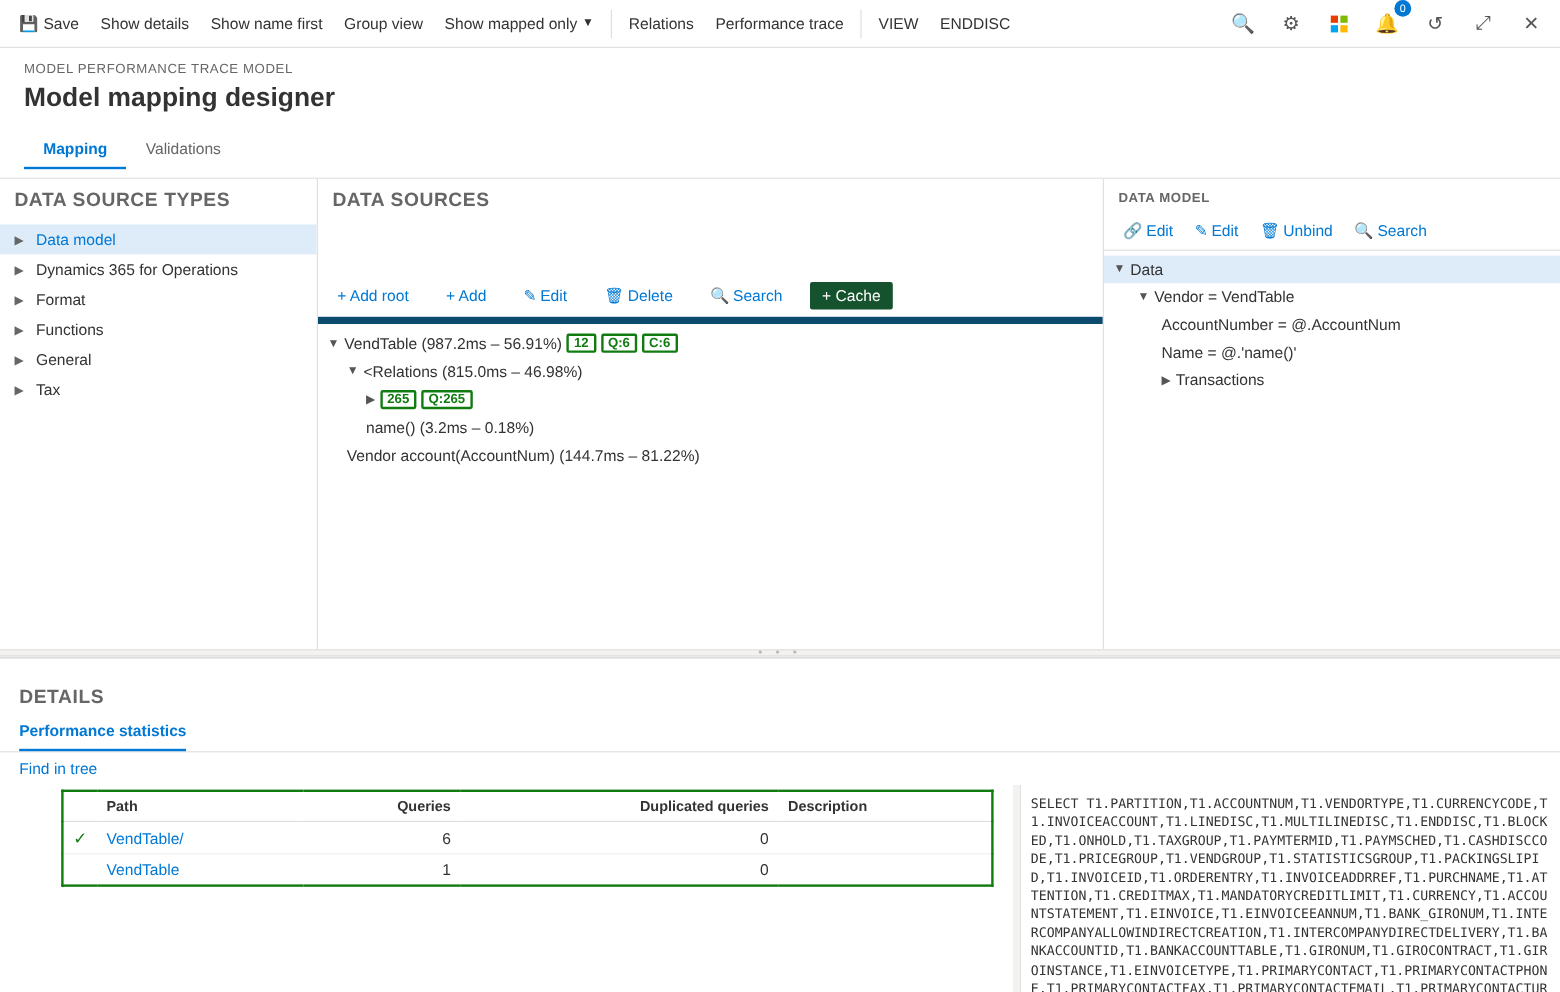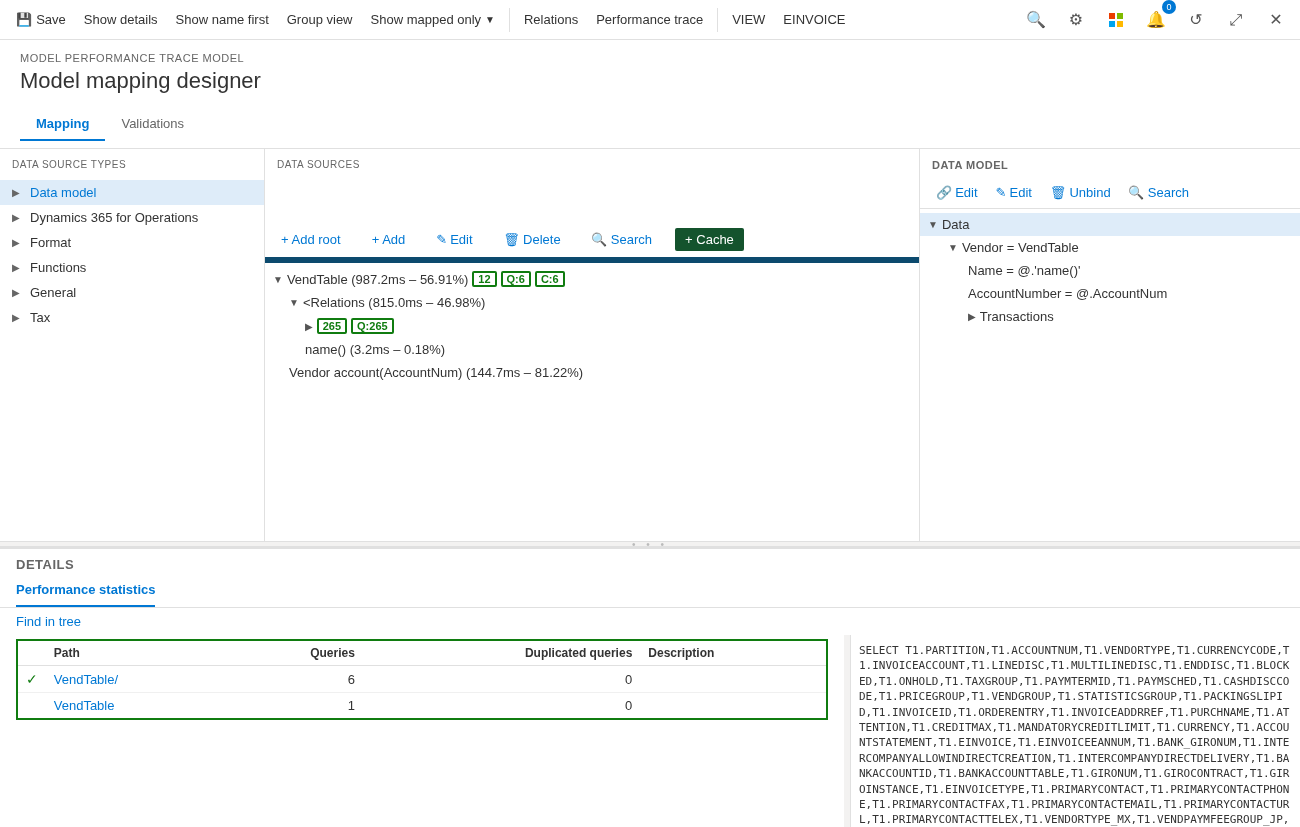--- a/index.html
+++ b/index.html
@@ -25,34 +25,34 @@
     .badge-icon { position: relative; display: inline-block; }
     .badge { position: absolute; top: -4px; right: -4px; background: #0078d4; color: #fff; border-radius: 50%; font-size: 9px; width: 14px; height: 14px; display: flex; align-items: center; justify-content: center; }
     .dropdown-arrow { font-size: 10px; }
 
     
     .main-container { display: flex; flex-direction: column; height: calc(827px - 40px); }
 
     
     .header-area { background: #fff; padding: 12px 20px 8px; border-bottom: 1px solid #e0e0e0; }
     .model-label { font-size: 11px; color: #666; text-transform: uppercase; letter-spacing: 0.5px; margin-bottom: 4px; }
-    .page-title { font-size: 22px; font-weight: 400; color: #333; margin-bottom: 10px; }
+    .page-title { font-size: 22px; font-weight: 700; color: #333; margin-bottom: 10px; }
     .tabs { display: flex; gap: 0; margin-top: 16px; }
     .tab {
       padding: 6px 16px 8px; cursor: pointer; font-size: 13px; color: #666;
       border-bottom: 2px solid transparent; margin-bottom: -1px;
     }
     .tab.active { color: #0078d4; border-bottom: 2px solid #0078d4; font-weight: 600; }
 
     
     .three-panel { display: flex; flex: 1; overflow: hidden; }
 
     
     .left-panel { width: 265px; background: #fff; border-right: 1px solid #e0e0e0; display: flex; flex-direction: column; overflow: hidden; }
-    .panel-header { font-size: 10px; font-weight: 400; color: #666; text-transform: uppercase; letter-spacing: 0.5px; padding: 10px 12px 6px; }
+    .panel-header { font-size: 16px; font-weight: 700; color: #666; text-transform: uppercase; letter-spacing: 0.5px; padding: 10px 12px 6px; }
     .tree-item {
       display: flex; align-items: center; padding: 5px 12px; cursor: pointer; font-size: 13px;
       gap: 6px;
     }
     .tree-item.selected { background: #deecf9; color: #0078d4; }
     .tree-arrow { font-size: 10px; color: #666; width: 12px; }
 
     
     .middle-panel { flex: 1; background: #fff; border-right: 1px solid #e0e0e0; display: flex; flex-direction: column; overflow: hidden; }
     .ds-toolbar {
@@ -88,28 +88,28 @@
     .dm-item { padding: 4px 8px; display: flex; align-items: center; gap: 4px; cursor: pointer; font-size: 13px; }
     .dm-item.selected { background: #deecf9; }
 
     
     .splitter-h { height: 6px; background: #f3f2f1; border-top: 1px solid #e0e0e0; border-bottom: 1px solid #e0e0e0; cursor: ns-resize; display: flex; align-items: center; justify-content: center; }
     .splitter-dots { color: #bbb; font-size: 10px; letter-spacing: 4px; }
     .splitter-v { width: 6px; background: #f3f2f1; cursor: ew-resize; display: flex; align-items: center; justify-content: center; }
 
     
     .bottom-section { background: #fff; border-top: 2px solid #e0e0e0; height: 280px; display: flex; flex-direction: column; }
-    .details-label { font-size: 13px; font-weight: 700; color: #666; text-transform: uppercase; letter-spacing: 0.5px; padding: 8px 16px 4px; }
+    .details-label { font-size: 16px; font-weight: 700; color: #666; text-transform: uppercase; letter-spacing: 0.5px; padding: 8px 16px 4px; margin-top: 16px; }
     .perf-tabs { display: flex; border-bottom: 1px solid #e0e0e0; padding: 0 16px; }
     .perf-tab { padding: 6px 0 8px; cursor: pointer; font-size: 13px; color: #0078d4; border-bottom: 2px solid #0078d4; font-weight: 600; }
     .find-in-tree { padding: 6px 16px; }
     .find-link { color: #0078d4; cursor: pointer; font-size: 13px; text-decoration: none; }
 
     
-    .bottom-panels { display: flex; flex: 1; overflow: hidden; }
+    .bottom-panels { display: flex; flex: 1; overflow: hidden; margin-left: 35px; }
 
     
     .table-panel { flex: 1; overflow: auto; padding: 4px 16px 8px; }
     .perf-table { width: 100%; border-collapse: collapse; border: 2px solid #107c10; }
     .perf-table th {
       text-align: left; padding: 5px 8px; font-size: 12px; font-weight: 600; color: #333;
       background: #fff; border-bottom: 1px solid #e0e0e0; white-space: nowrap;
     }
     .perf-table th.right { text-align: right; }
     .perf-table td { padding: 5px 8px; font-size: 13px; border-bottom: 1px solid #f0f0f0; }
@@ -152,21 +152,21 @@
     <span>Relations</span>
   </button>
   <button class="toolbar-btn">
     <span>Performance trace</span>
   </button>
   <div class="toolbar-divider"></div>
   <button class="toolbar-btn">
     <span>VIEW</span>
   </button>
   <button class="toolbar-btn">
-    <span>EINVOICE</span>
+    <span>ENDDISC</span>
   </button>
   <div class="toolbar-right">
     <button class="toolbar-icon-btn">🔍</button>
     <button class="toolbar-icon-btn">⚙</button>
     <button class="toolbar-icon-btn">
       <svg width="18" height="18" viewBox="0 0 18 18">
         <rect x="2" y="2" width="6" height="6" fill="#eb3c00"></rect>
         <rect x="10" y="2" width="6" height="6" fill="#7fba00"></rect>
         <rect x="2" y="10" width="6" height="6" fill="#00a4ef"></rect>
         <rect x="10" y="10" width="6" height="6" fill="#ffb900"></rect>
@@ -300,24 +300,24 @@
       <div class="dm-tree">
         <div class="dm-item selected">
           <span style="color:#555; font-size:10px;">▼</span>
           <span>Data</span>
         </div>
         <div class="dm-item indent-1" style="padding-left:28px;">
           <span style="color:#555; font-size:10px;">▼</span>
           <span>Vendor = VendTable</span>
         </div>
         <div class="dm-item" style="padding-left:48px;">
+          <span>AccountNumber = @.AccountNum</span>
+        </div>
+        <div class="dm-item" style="padding-left:48px;">
           <span>Name = @.'name()'</span>
-        </div>
-        <div class="dm-item" style="padding-left:48px;">
-          <span>AccountNumber = @.AccountNum</span>
         </div>
         <div class="dm-item" style="padding-left:48px;">
           <span style="color:#555; font-size:10px;">▶</span>
           <span>Transactions</span>
         </div>
       </div>
     </div>
   </div>
 
   <div class="splitter-h">

